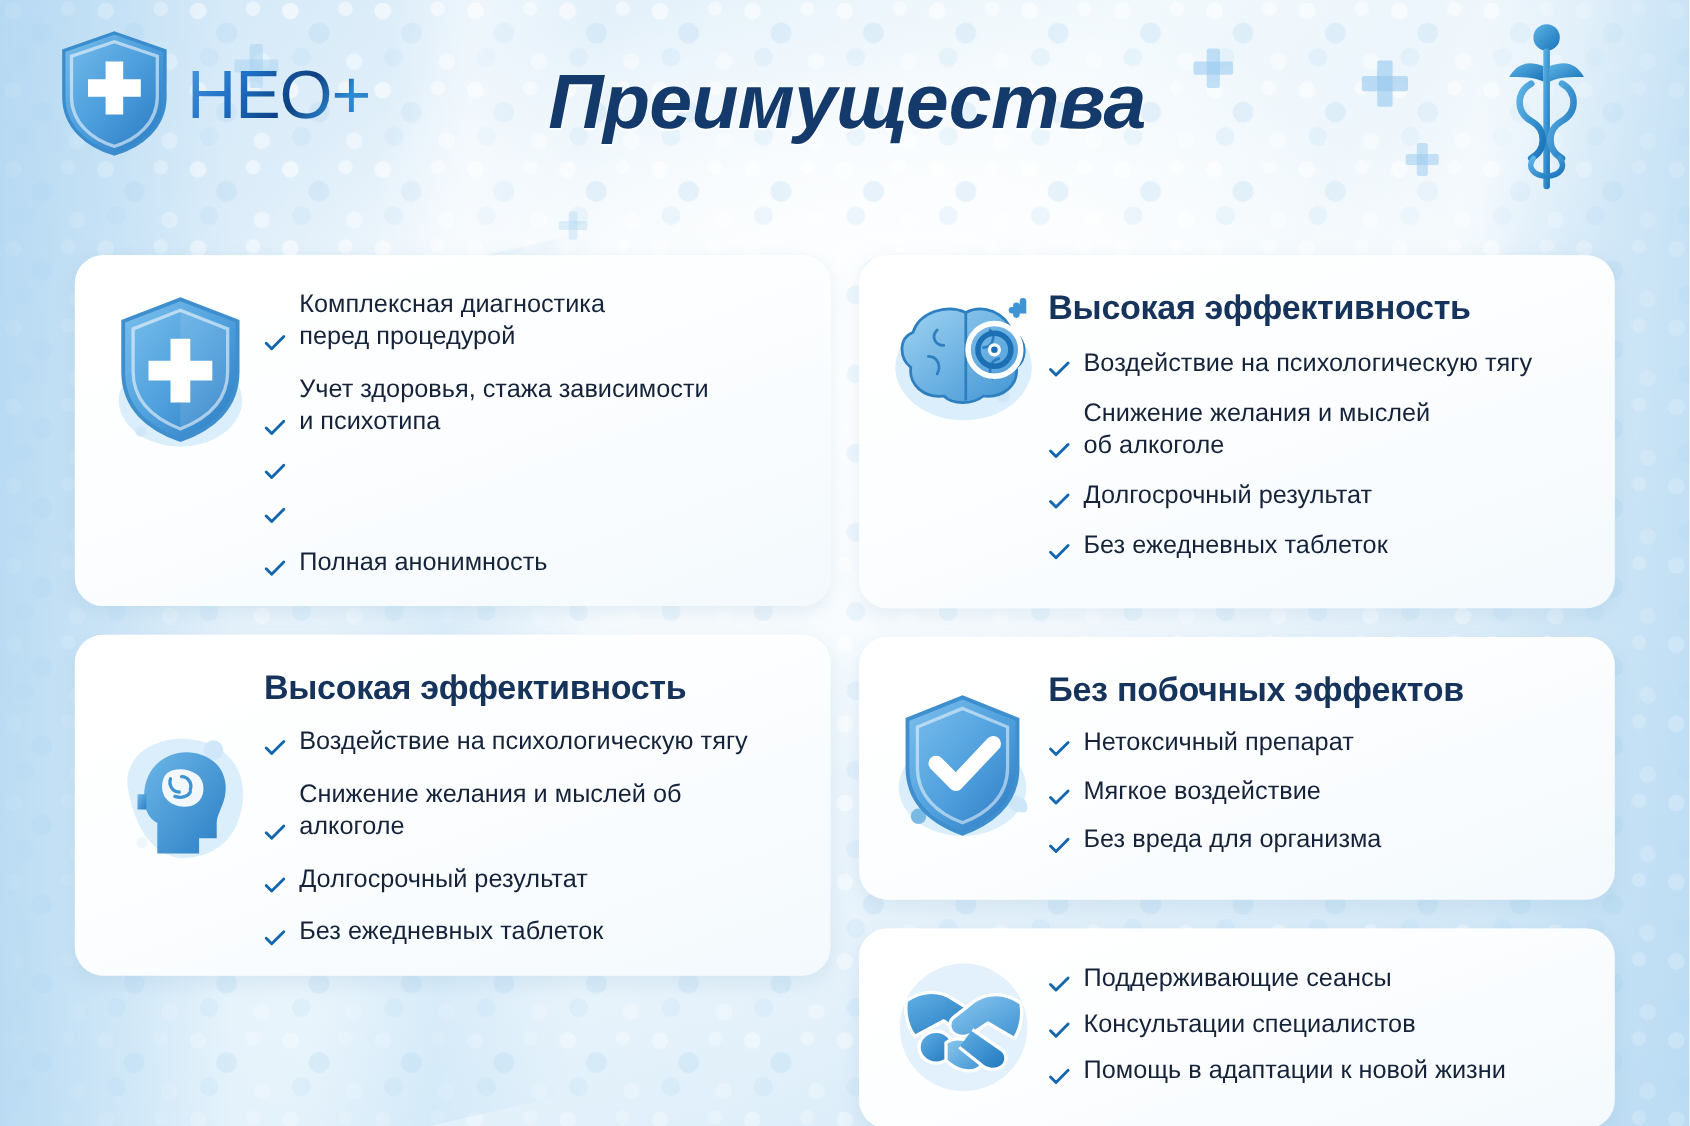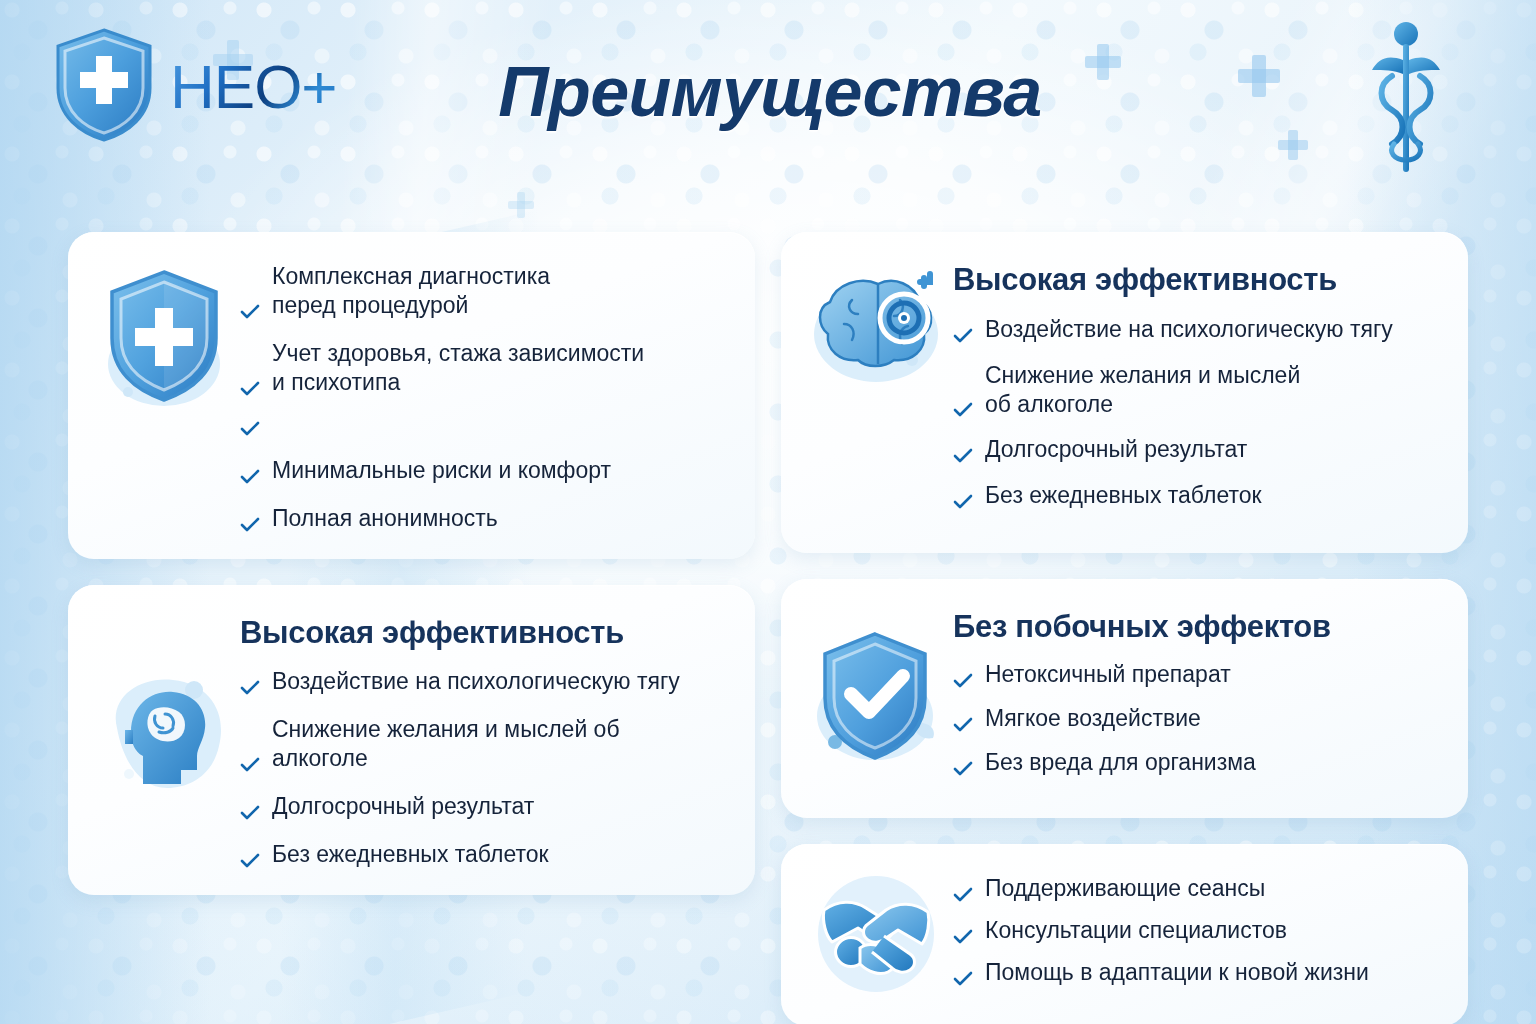--- a/index.html
+++ b/index.html
@@ -316,21 +316,20 @@
                     <path d="M2 8 L7 13 L18 2" fill="none" stroke="currentColor" stroke-width="2.6" stroke-linecap="round" stroke-linejoin="round"></path>
                   </svg>
                 </span>
               </li>
             <li>
                 <span class="tick">
                   <svg width="20" height="16" viewBox="0 0 20 16">
                     <path d="M2 8 L7 13 L18 2" fill="none" stroke="currentColor" stroke-width="2.6" stroke-linecap="round" stroke-linejoin="round"></path>
                   </svg>
                 </span>
-                <span class="bullet-text">Минимальные риски и комфорт</span>
               </li>
             <li>
                 <span class="tick">
                   <svg width="20" height="16" viewBox="0 0 20 16">
                     <path d="M2 8 L7 13 L18 2" fill="none" stroke="currentColor" stroke-width="2.6" stroke-linecap="round" stroke-linejoin="round"></path>
                   </svg>
                 </span>
                 <span class="bullet-text">Полная анонимность</span>
               </li>
           </ul>

